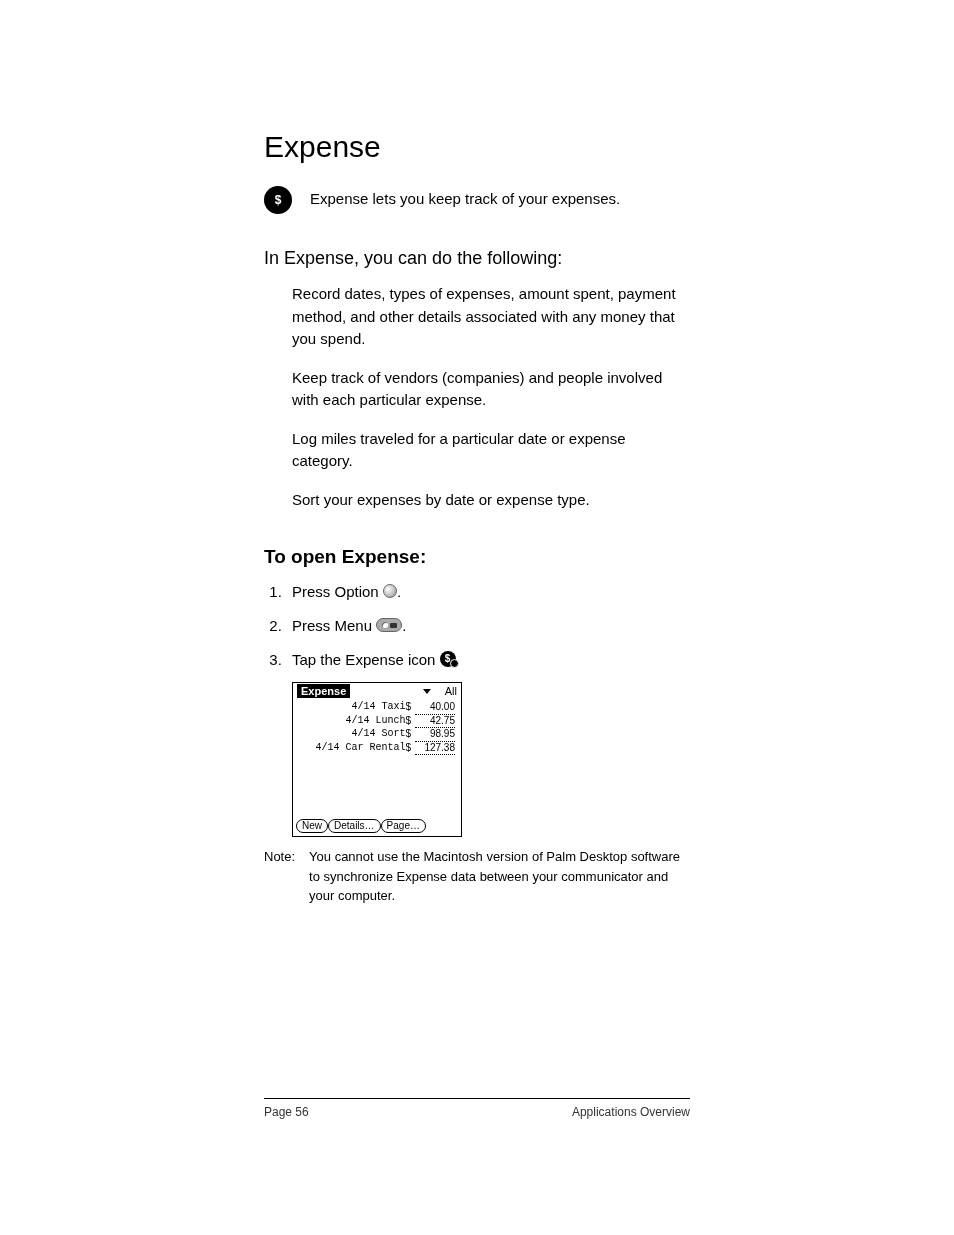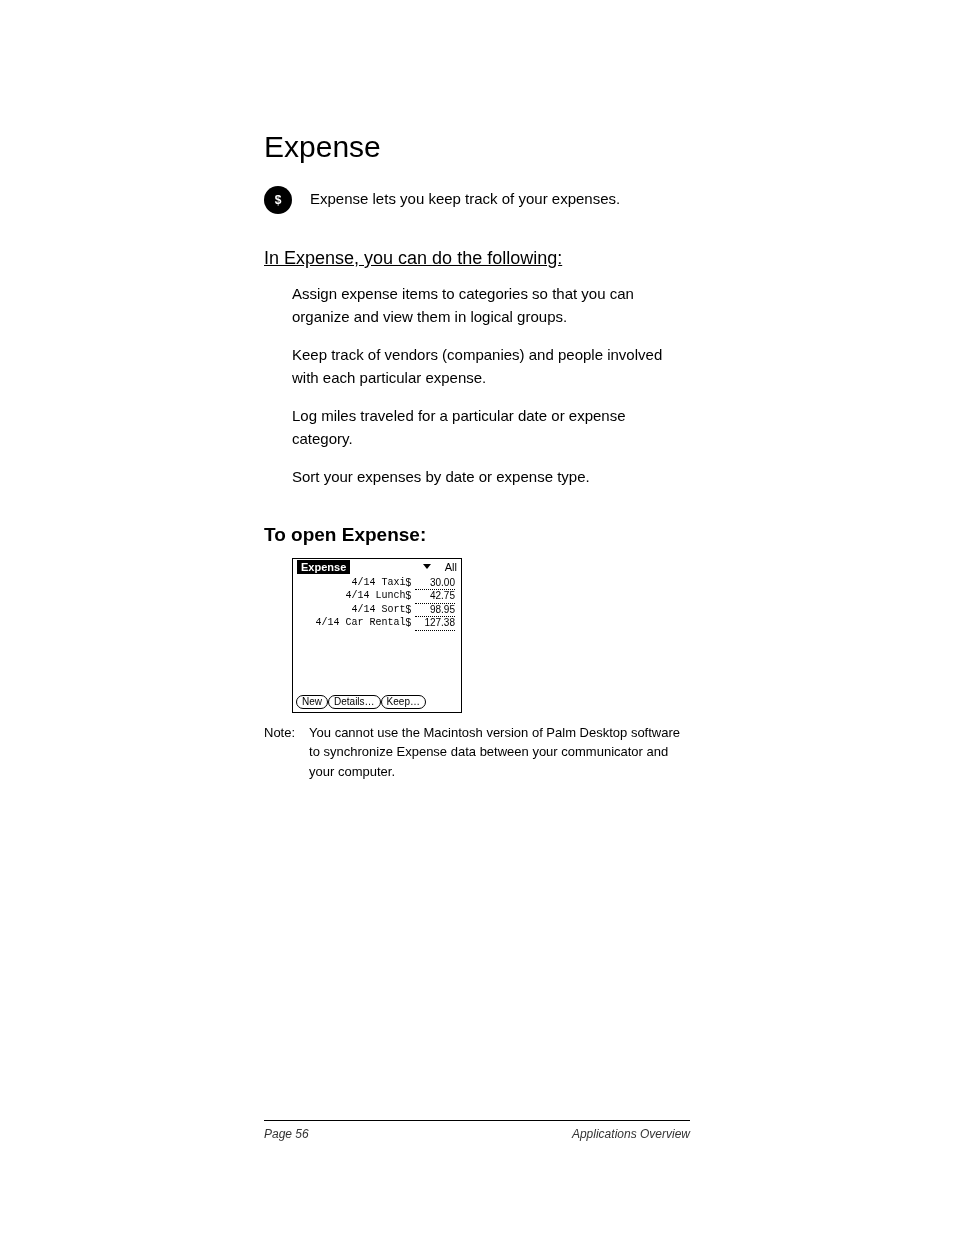--- a/index.html
+++ b/index.html
@@ -38,21 +38,20 @@
   .app-icon svg { position:absolute; top:5px; left:5px; }
   .intro-text {
     font-size: 15px;
     line-height: 1.5;
     padding-top: 2px;
   }
   .subhead {
     font-size: 18px;
     font-weight: 400;
     margin-bottom: 14px;
-    text-decoration: underline;
   }
   .feature-list {
     padding-left: 28px;
   }
   .feature {
     font-size: 15px;
     line-height: 1.5;
     margin-bottom: 16px;
   }
   .proc-head {
@@ -162,25 +161,25 @@
   .note-row {
     display:flex; gap:14px;
     font-size:13px; line-height:1.5;
     margin-top: 4px;
   }
   .note-label { flex-shrink:0; }
 
   .footer {
     position:absolute;
     left:170px; right:170px;
-    bottom: 94px;
+    bottom: 116px;
     border-top:1px solid #000;
     padding-top:6px;
     display:flex; justify-content:space-between;
-    font-size:12px; color:#333;font-style:italic;
+    font-size:12px; color:#333;
   }
 </style>
 </head>
 <body>
 
 <div class="page">
 
   <div class="title">Expense</div>
 
   <div class="intro-row">
@@ -189,43 +188,54 @@
         <circle cx="9" cy="9" r="8" fill="#000"></circle>
         <text x="9" y="13" text-anchor="middle" fill="#fff" font-size="12" font-family="Arial" font-weight="bold">$</text>
       </svg>
     </div>
     <div class="intro-text">Expense lets you keep track of your expenses.</div>
   </div>
 
   <div class="subhead">In Expense, you can do the following:</div>
 
   <div class="feature-list">
-    <div class="feature">Assign expense items to categories so that you can organize and view them in logical groups.</div>
+    <div class="feature">Record dates, types of expenses, amount spent, payment method, and other details associated with any money that you spend.</div>
     <div class="feature">Keep track of vendors (companies) and people involved with each particular expense.</div>
     <div class="feature">Log miles traveled for a particular date or expense category.</div>
     <div class="feature">Sort your expenses by date or expense type.</div>
   </div>
 
   <div class="proc-head">To open Expense:</div>
 
+  <ol class="steps">
+    <li>
+      <span>Press Option </span><span class="inline-icon option-key"></span><span>.</span>
+    </li>
+    <li>
+      <span>Press Menu </span><span class="inline-icon menu-key"></span><span>.</span>
+    </li>
+    <li>
+      <span>Tap the Expense icon </span><span class="inline-icon mini-dollar"></span><span>.</span>
+    </li>
+  </ol>
 
   <div class="palm">
     <div class="palm-header">
       <span class="palm-title">Expense</span>
       <span class="palm-cat">
         <span class="tri"></span>
         <span>All</span>
       </span>
     </div>
     <div class="palm-body">
       <div class="palm-row">
         <span class="palm-left"><span>4/14</span> <span>Taxi</span></span>
         <span class="palm-right">
             <span class="palm-cur">$</span>
-            <span class="palm-amount">30.00</span>
+            <span class="palm-amount">40.00</span>
           </span>
       </div>
       <div class="palm-row">
         <span class="palm-left"><span>4/14</span> <span>Lunch</span></span>
         <span class="palm-right">
             <span class="palm-cur">$</span>
             <span class="palm-amount">42.75</span>
           </span>
       </div>
       <div class="palm-row">
@@ -239,21 +249,21 @@
         <span class="palm-left"><span>4/14</span> <span>Car Rental</span></span>
         <span class="palm-right">
             <span class="palm-cur">$</span>
             <span class="palm-amount">127.38</span>
           </span>
       </div>
     </div>
     <div class="palm-footer">
       <span class="palm-btn">New</span>
       <span class="palm-btn">Details…</span>
-      <span class="palm-btn">Keep…</span>
+      <span class="palm-btn">Page…</span>
     </div>
   </div>
 
   <div class="note-row">
     <div class="note-label">Note:</div>
     <div>You cannot use the Macintosh version of Palm Desktop software to synchronize Expense data between your communicator and your computer.</div>
   </div>
 
   <div class="footer">
     <span>Page 56</span>

